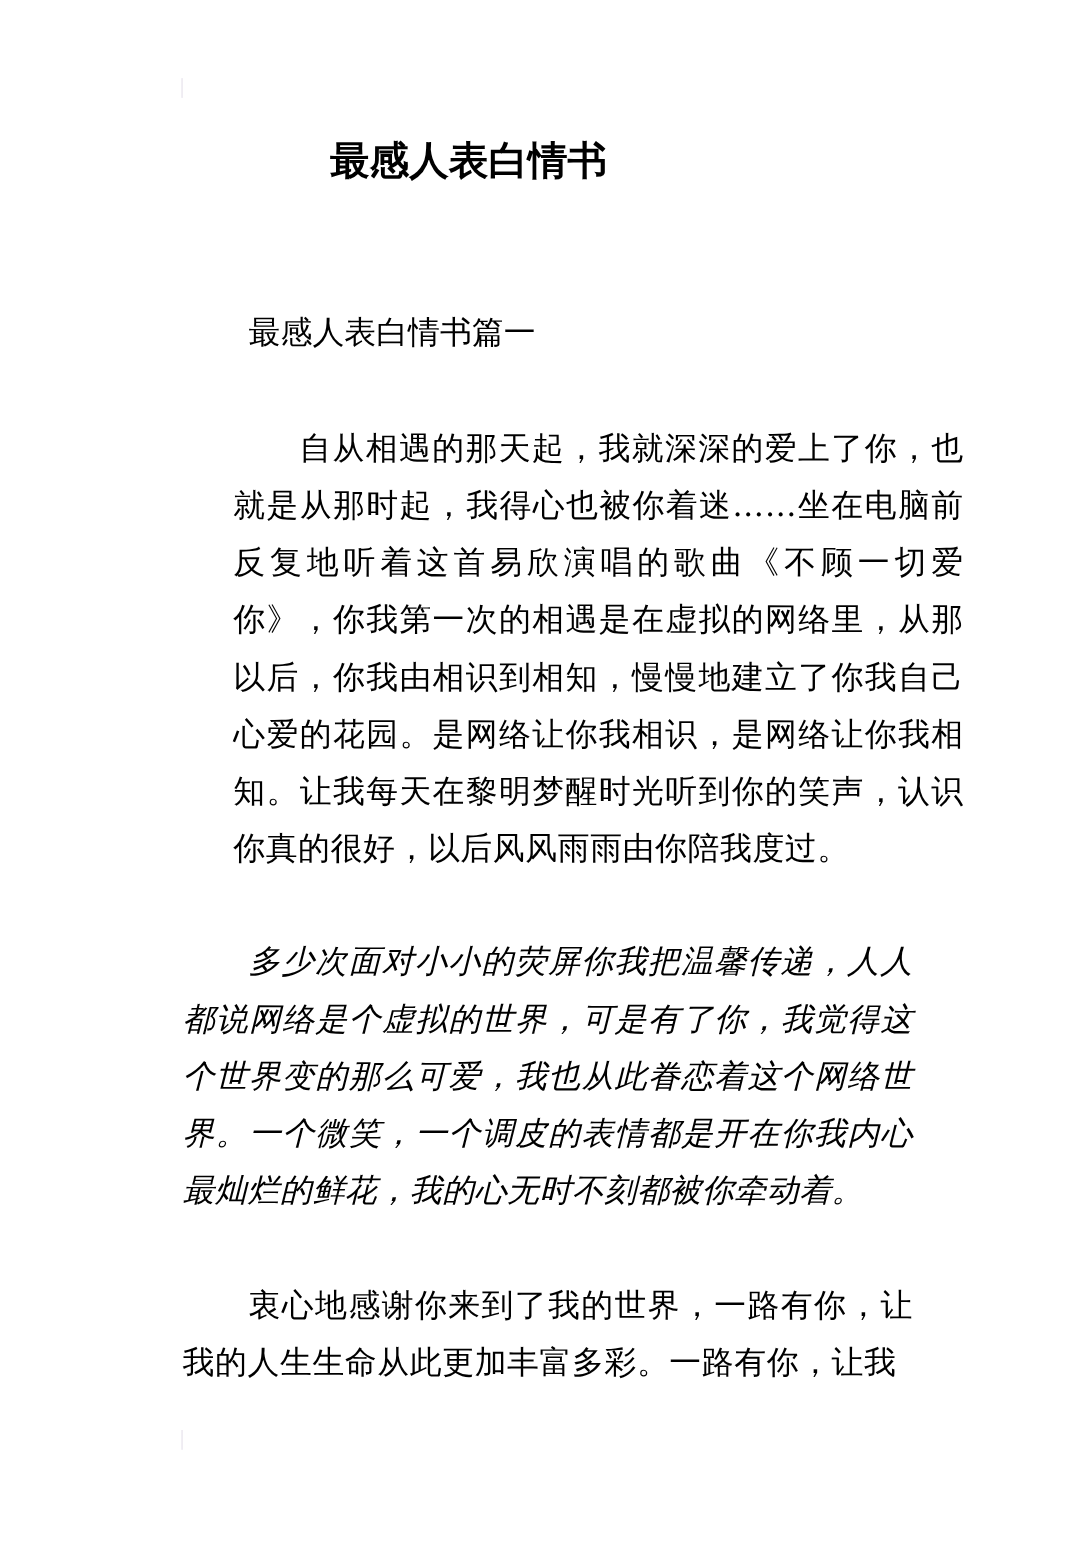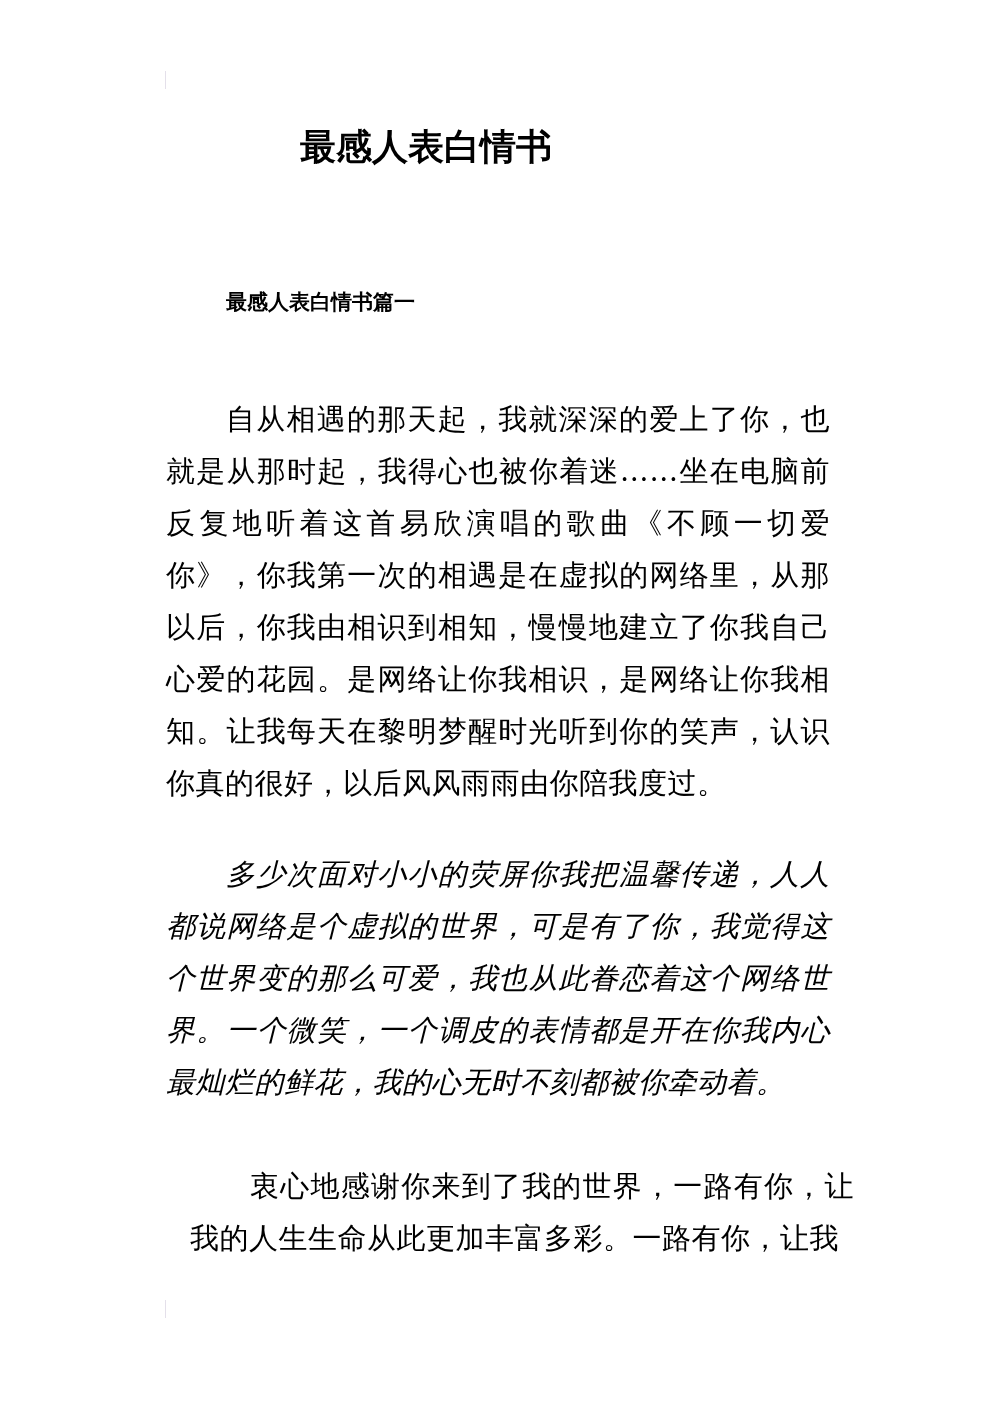--- a/index.html
+++ b/index.html
@@ -34,39 +34,39 @@
       font-weight: bold;
       font-size: 36px;
       line-height: 50px;
       letter-spacing: 0px;
       margin: 0;
     }
     .section-heading {
       position: absolute;
       top: 280px;
       left: 226px;
-      font-size: 21px;
+      font-size: 29px;
       line-height: 44px;
       margin: 0;
-      font-weight: bold;
+      font-weight: normal;
     }
     .para {
       position: absolute;
       left: 166px;
       width: 664px;
       font-size: 29px;
       line-height: 52px;
       text-indent: 60px;
       text-align: justify;
       margin: 0;
       letter-spacing: 0.5px;
     }
-    .para.p1 { top: 393px; }
+    .para.p1 { top: 381px; margin-left: 46px; }
     .para.p2 { top: 848px; font-style: italic; }
-    .para.p3 { top: 1160px; margin-left: 24px; }
+    .para.p3 { top: 1160px; }
   </style>
 </head>
 <body>
 
 <div class="crop-mark top"></div>
 
 <h1 class="title">最感人表白情书</h1>
 
 <h2 class="section-heading">最感人表白情书篇一</h2>
 

